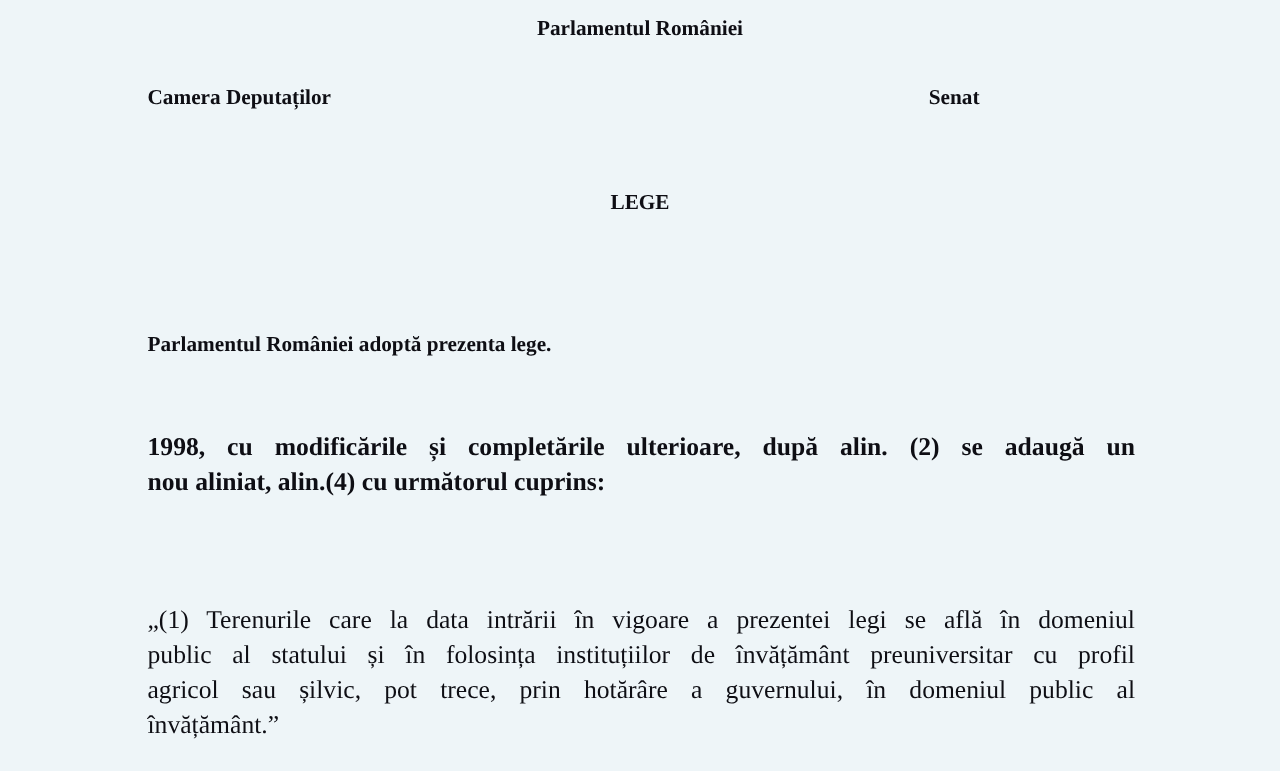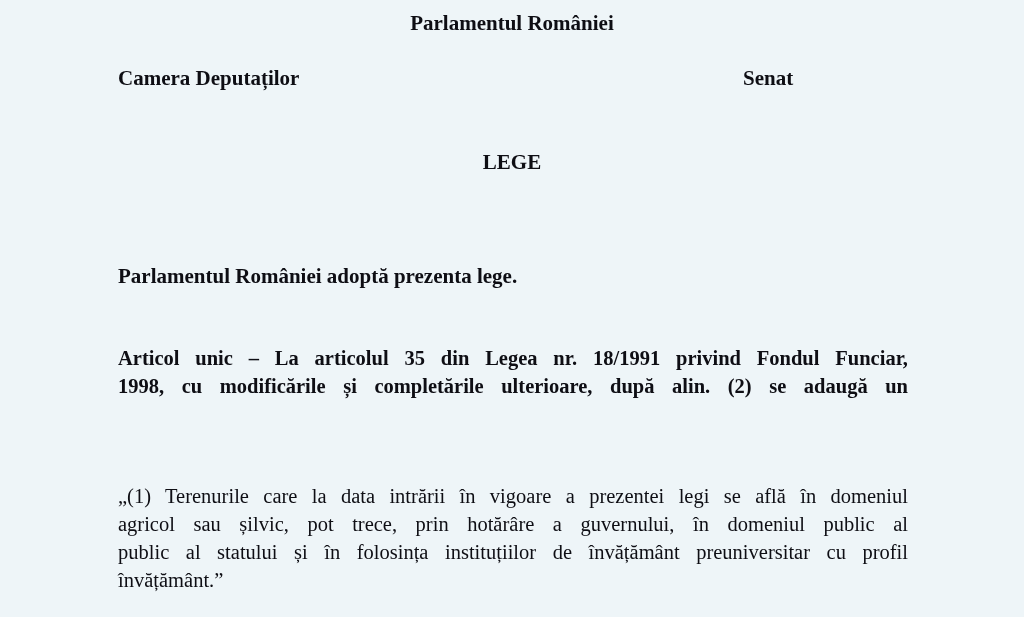--- a/index.html
+++ b/index.html
@@ -10,21 +10,21 @@
     position: relative;
     width: 1024px;
     height: 617px;
     background: #eef5f8;
     overflow: hidden;
     font-family: "Liberation Serif", "DejaVu Serif", serif;
     color: #0e0e14;
   }
   .abs { position: absolute; }
   .b { font-weight: bold; text-align: center; }
-  .fs { font-size: 21px; line-height: 28px; }
+  .fs { font-size: 17px; line-height: 28px; }
   .center { left: 0; width: 1024px; text-align: center; }
 
   .doc-title { top: 9px; }
   .chamber-left { left: 118px; top: 64px; }
   .chamber-right { left: 743px; top: 64px; }
   .law-head-block { top: 148px; line-height: 28px; }
   .intro { left: 118px; top: 262px; }
 
   .para {
     left: 118px;
@@ -46,22 +46,22 @@
 
 <div class="abs fs b chamber-right">Senat</div>
 
 <div class="abs center fs b law-head-block">
   <div>LEGE</div>
 </div>
 
 <div class="abs fs b intro">Parlamentul României adoptă prezenta lege.</div>
 
 <div class="abs para para-article">
-    <div class="jline just">Articol unic – La articolul 35 din Legea nr. 18/1991 privind Fondul Funciar,</div>
     <div class="jline just">1998, cu modificările și completările ulterioare, după alin. (2) se adaugă un</div>
+    <div class="jline">nou aliniat, alin.(4) cu următorul cuprins:</div>
   </div>
 
 <div class="abs para para-quote">
     <div class="jline just">„(1) Terenurile care la data intrării în vigoare a prezentei legi se află în domeniul</div>
+    <div class="jline just">public al statului și în folosința instituțiilor de învățământ preuniversitar cu profil</div>
     <div class="jline just">agricol sau șilvic, pot trece, prin hotărâre a guvernului, în domeniul public al</div>
-    <div class="jline just">public al statului și în folosința instituțiilor de învățământ preuniversitar cu profil</div>
     <div class="jline">învățământ.”</div>
   </div>
 
 </body></html>

